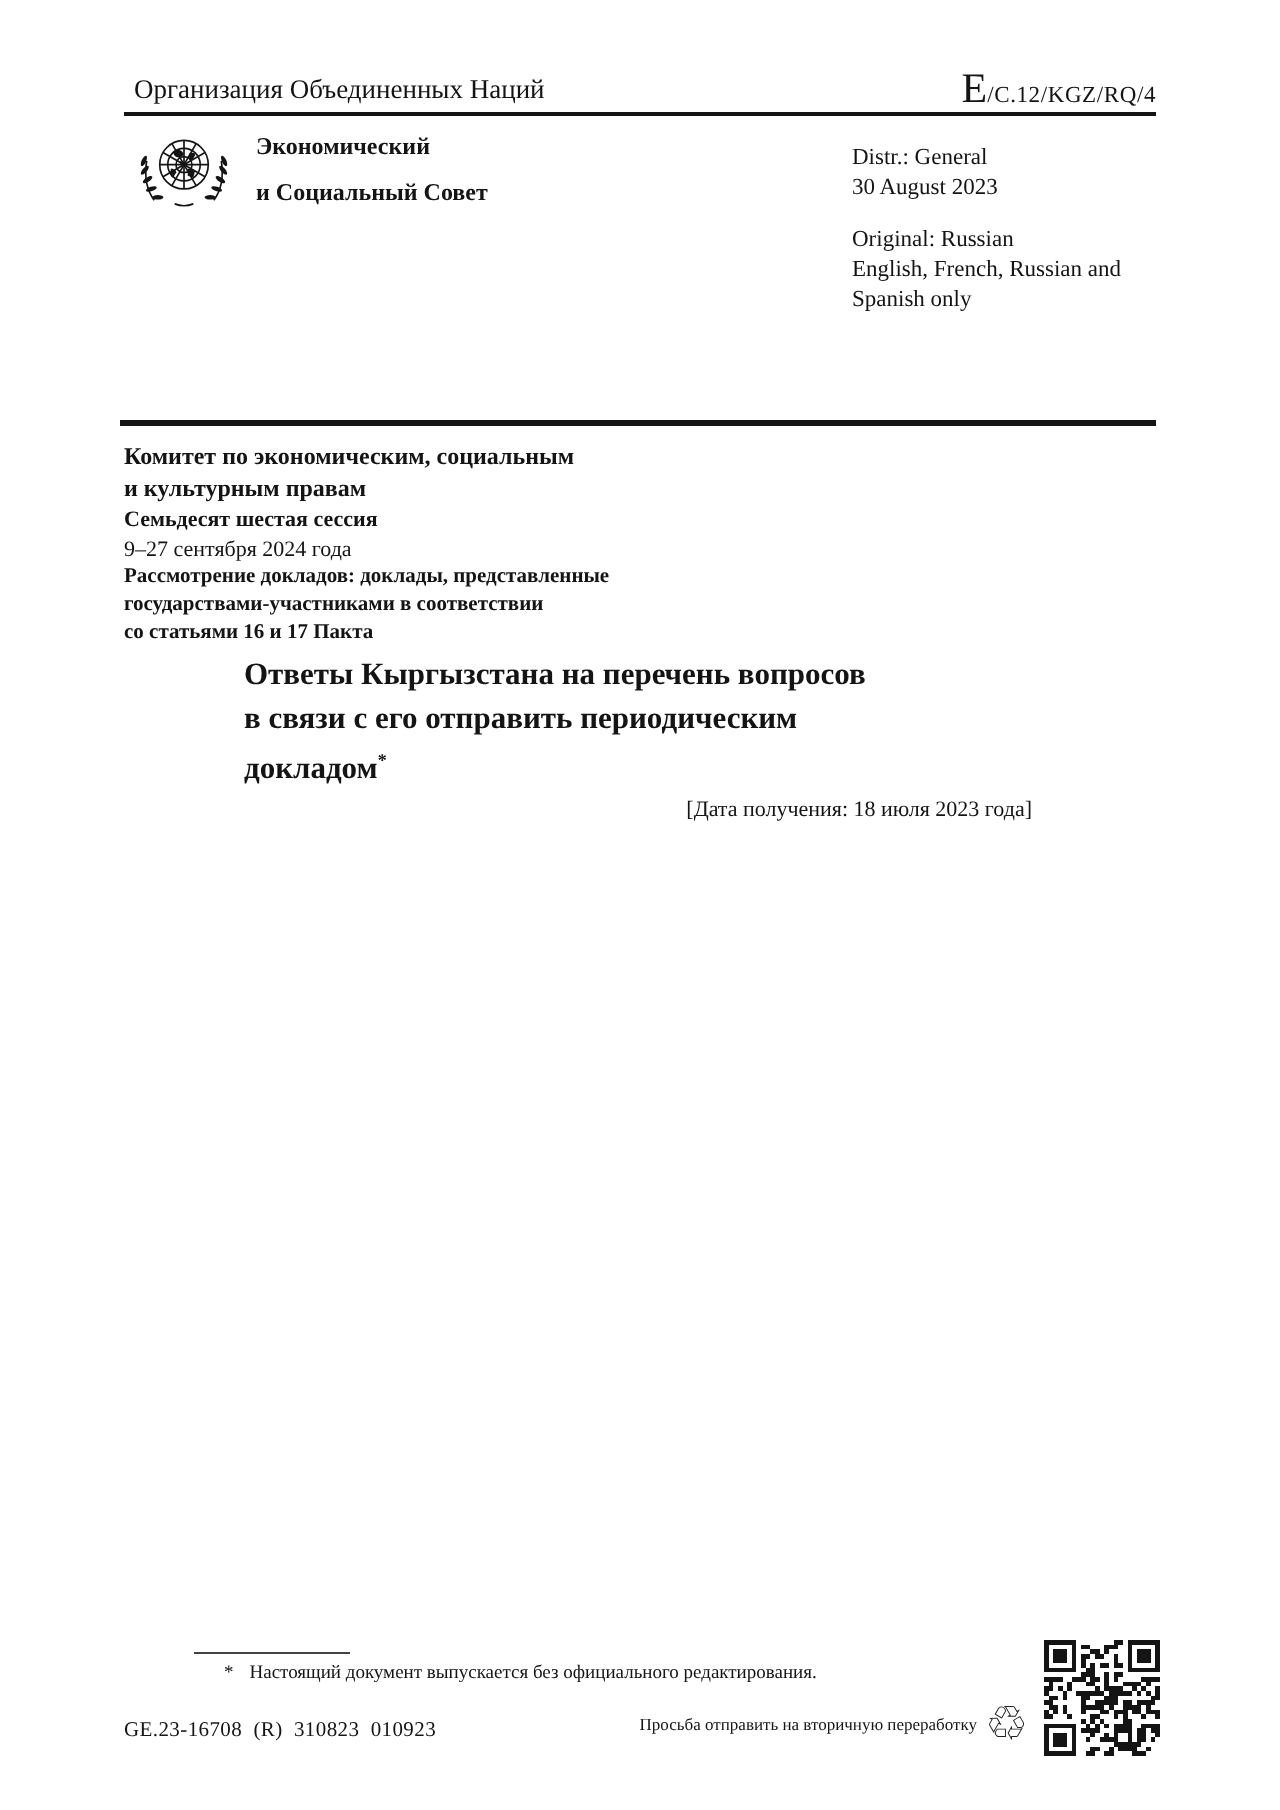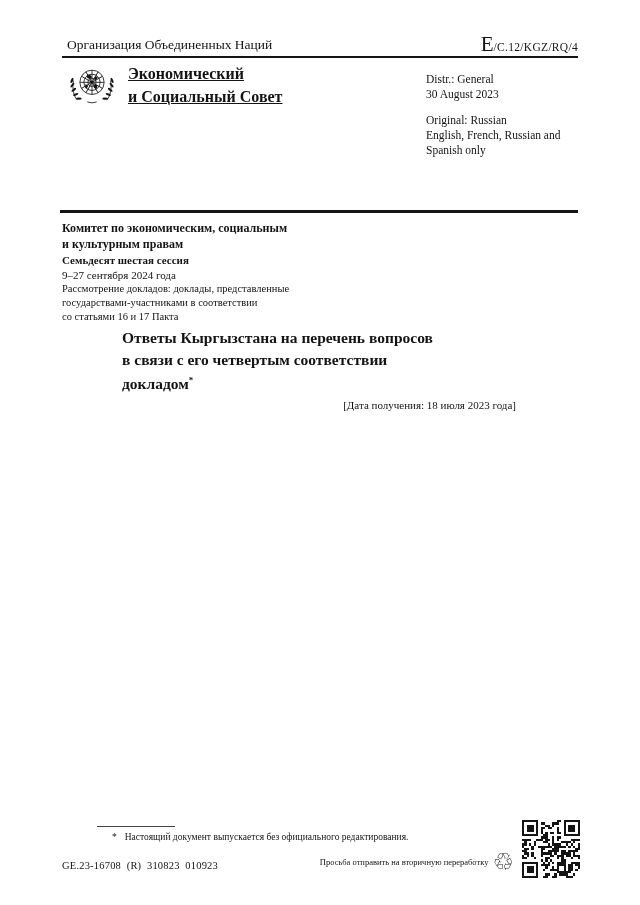--- a/index.html
+++ b/index.html
@@ -8,29 +8,29 @@
     position:relative; width:640px; height:905px; background:#ffffff;
     font-family:"Liberation Serif","DejaVu Serif",serif; color:#141414;
     overflow:hidden; margin:0 auto;
   }
   .org-name { position:absolute; left:67px; top:37px; font-size:13.5px; }
   .doc-symbol { position:absolute; right:62px; top:32px; text-align:right; white-space:nowrap; }
   .sym-e { font-size:21px; }
   .sym-rest { font-size:11.5px; letter-spacing:0.3px;text-align:right; }
   .rule-thin { position:absolute; left:62px; right:62px; top:56px; height:2px; background:#141414; }
   .emblem { position:absolute; left:64px; top:62px; width:56px; height:50px; }
-  .council-title { position:absolute; left:128px; top:62px; font-size:16px; font-weight:bold; line-height:23px; white-space:nowrap;text-decoration:underline; }
+  .council-title { position:absolute; left:128px; top:62px; font-size:12px; font-weight:bold; line-height:23px; white-space:nowrap; }
   .distr-block { position:absolute; left:426px; top:72px; font-size:11.5px; line-height:15px; }
   .orig-block  { position:absolute; left:426px; top:113px; font-size:11.5px; line-height:15px; }
   .rule-thick { position:absolute; left:60px; right:62px; top:210px; height:3px; background:#141414; }
   .committee { position:absolute; left:62px; top:221px; }
   .cmt-name    { font-size:12px;  font-weight:bold; line-height:15.5px; }
   .cmt-session { font-size:11px;  font-weight:bold; line-height:14.5px; margin-top:1px; }
   .cmt-dates   { font-size:11px;  line-height:14.5px; }
-  .cmt-consider{ font-size:10.5px; font-weight:normal; line-height:14px; }
+  .cmt-consider{ font-size:10.5px; font-weight:bold; line-height:14px; }
   .doc-title { position:absolute; left:122px; top:327px; font-size:15.5px; font-weight:bold; line-height:21.5px; }
   .doc-title sup { font-size:9px; font-weight:bold; }
   .received { position:absolute; left:122px; top:399px; width:394px; text-align:right; font-size:11px; }
   .fn-rule { position:absolute; left:97px; top:826px; width:78px; height:1px; background:#444; }
   .footnote { position:absolute; left:99px; top:832px; font-size:9.5px; white-space:nowrap; }
   .fn-marker { display:inline-block; margin-left:13px; }
   .fn-text { display:inline-block; margin-left:8px; }
   .footer-docnum { position:absolute; left:62px; top:860px; font-size:10.5px; white-space:pre; letter-spacing:0.2px;text-align:center; }
   .recycle-row { position:absolute; right:126px; top:850px; display:flex; align-items:center; gap:4px; }
   .recycle-text { font-size:8.5px; font-weight:normal; white-space:nowrap; }
@@ -106,21 +106,21 @@
     <div class="cmt-name">и культурным правам</div>
     <div class="cmt-session">Семьдесят шестая сессия</div>
     <div class="cmt-dates">9–27 сентября 2024 года</div>
     <div class="cmt-consider">Рассмотрение докладов: доклады, представленные</div>
     <div class="cmt-consider">государствами-участниками в соответствии</div>
     <div class="cmt-consider">со статьями 16 и 17 Пакта</div>
   </div>
 
   <div class="doc-title">
     <div>Ответы Кыргызстана на перечень вопросов</div>
-    <div>в связи с его четвертым соответствии</div>
+    <div>в связи с его отправить периодическим</div>
     <div><span>докладом</span><sup>*</sup></div>
   </div>
 
   <div class="received">[Дата получения: 18 июля 2023 года]</div>
 
   <div class="fn-rule"></div>
   <div class="footnote"><span class="fn-marker">*</span><span class="fn-text">Настоящий документ выпускается без официального редактирования.</span></div>
 
   <div class="footer-docnum">GE.23-16708  (R)  310823  010923</div>
   <div class="recycle-row">

